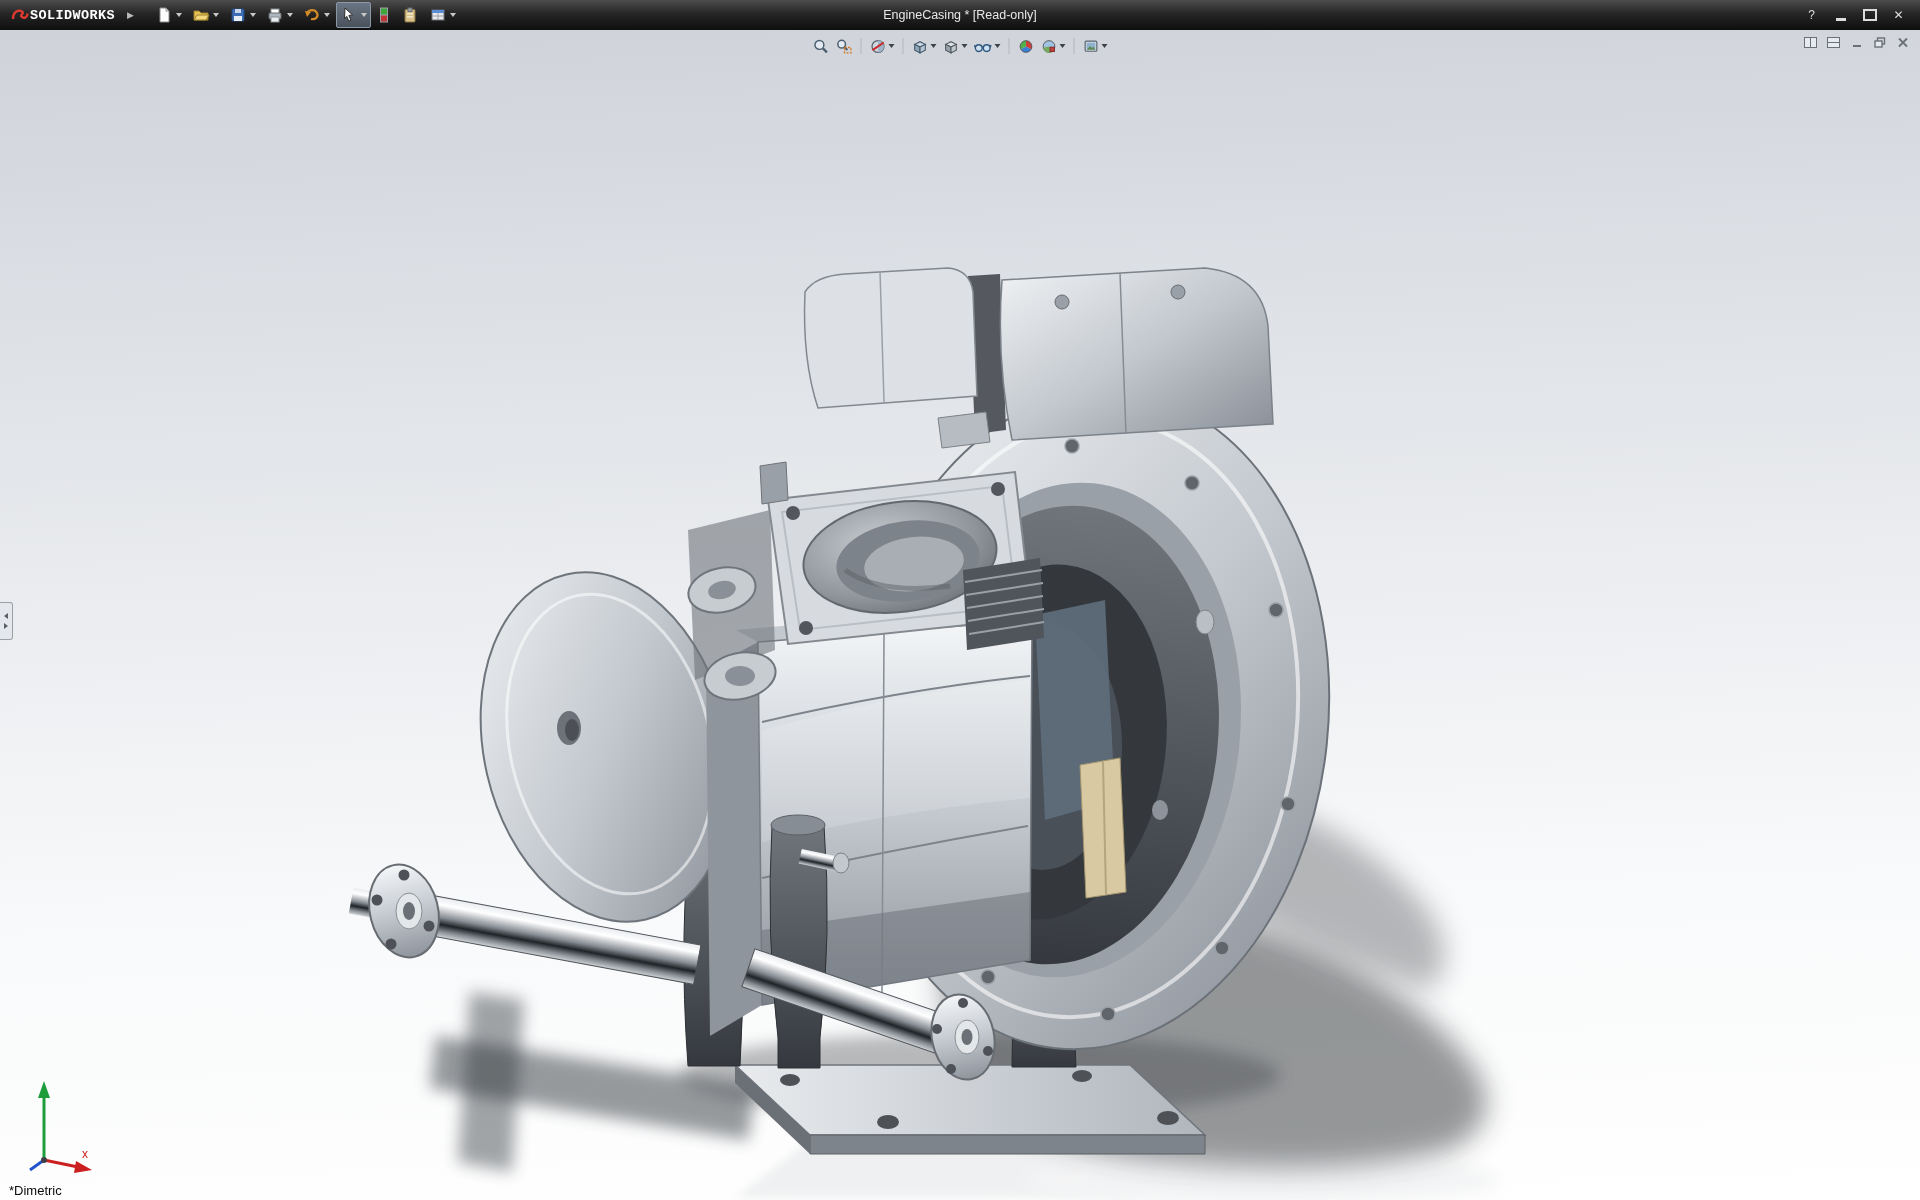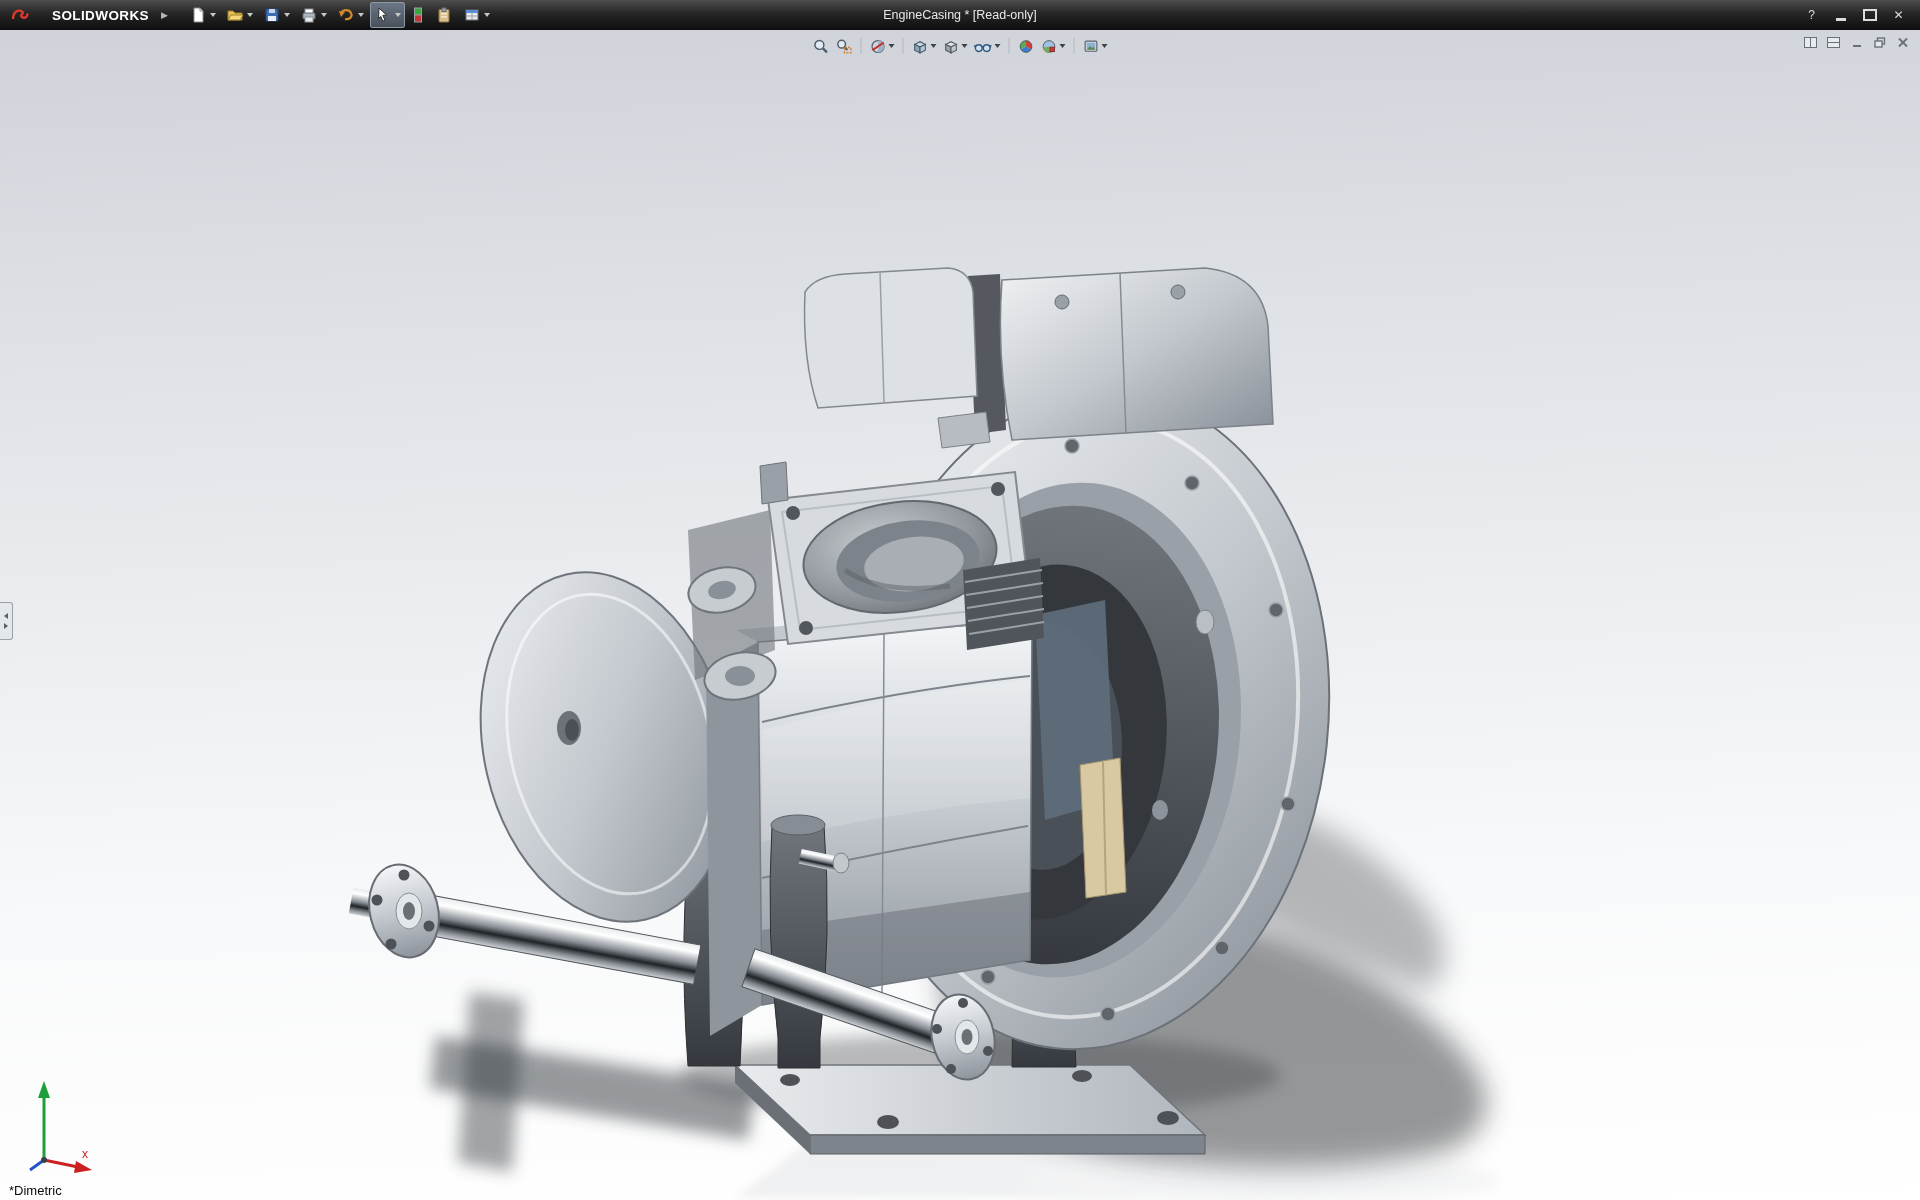--- a/index.html
+++ b/index.html
@@ -1,21 +1,21 @@
 <!DOCTYPE html>
 <html><head>
 <meta charset="utf-8">
 <style>
   html,body{margin:0;padding:0;width:1920px;height:1200px;overflow:hidden;
     font-family:"Liberation Sans",sans-serif;background:#000;}
   
   .titlebar{position:absolute;top:0;left:0;width:1920px;height:30px;
     background:linear-gradient(#4d4d4d,#262626 45%,#0e0e0e);
     display:flex;align-items:center;z-index:20;}
-  .brand{display:flex;align-items:center;gap:22px;padding:0 6px 0 10px;}
+  .brand{display:flex;align-items:center;gap:0;padding:0 6px 0 10px;font-family:Liberation Mono, monospace;}
   .brand-name{color:#fff;font-weight:bold;font-size:13.5px;letter-spacing:.4px;}
   .flyout-arrow{color:#b9b9b9;font-size:9px;margin:0 16px 0 6px;}
   .tb{display:flex;align-items:center;height:100%;}
   .tb-btn{display:flex;align-items:center;height:24px;padding:0 3px;margin:0 1px;
     border:1px solid transparent;border-radius:2px;}
   .tb-btn.active{border-color:#8a99a8;background:linear-gradient(#6b7684,#49515b);}
   .caret{width:0;height:0;border-left:3px solid transparent;border-right:3px solid transparent;
     border-top:4px solid #c9c9c9;margin-left:3px;}
   .title-text{position:absolute;left:0;right:0;top:0;height:48px;line-height:30px;
     text-align:center;color:#e8e8e8;font-size:12.5px;pointer-events:none;}

